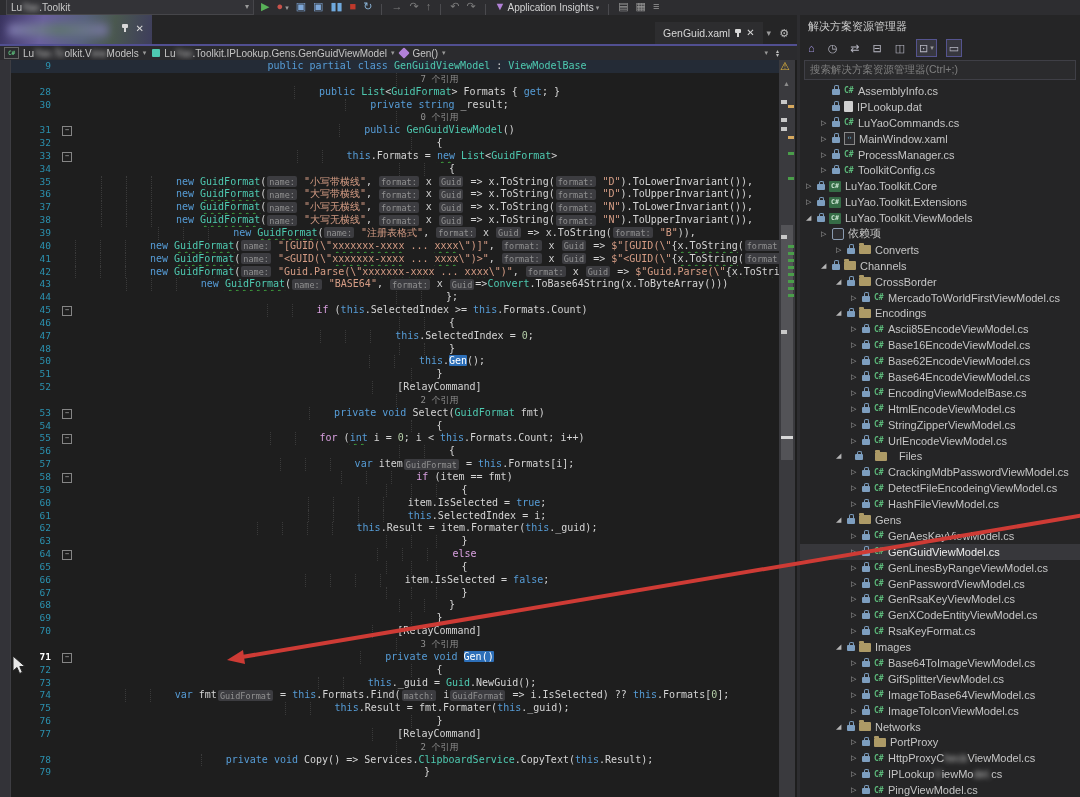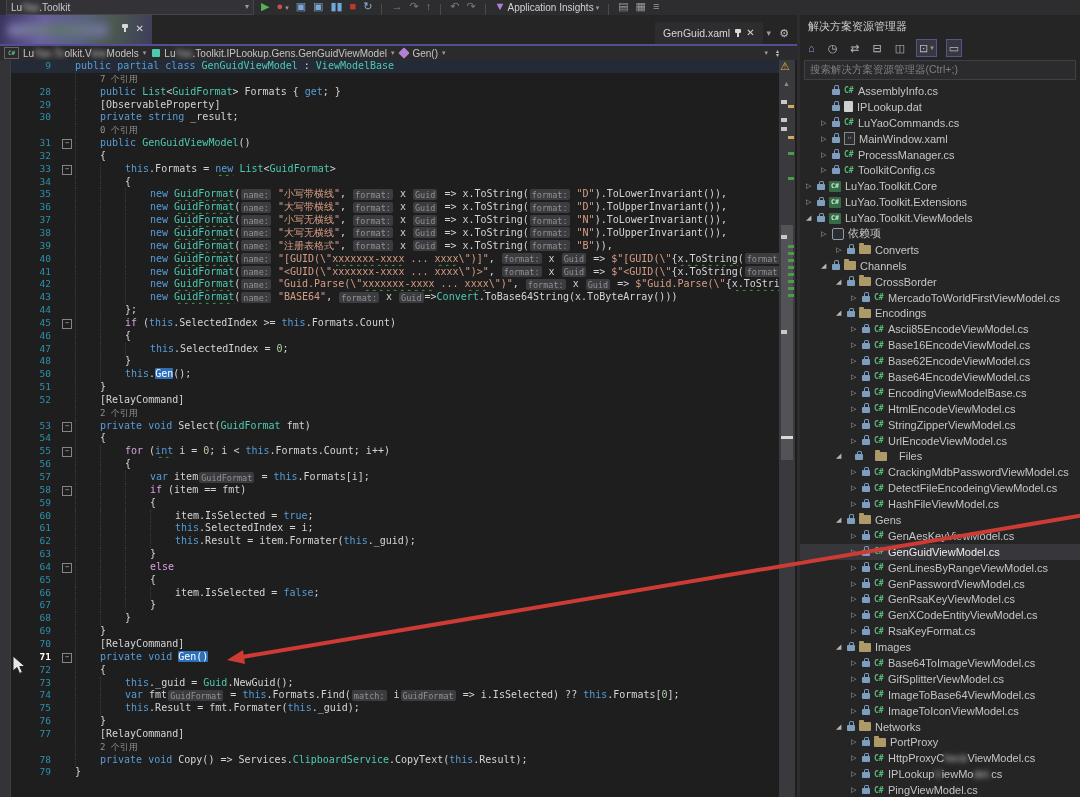--- a/index.html
+++ b/index.html
@@ -47,21 +47,21 @@
   .leftstrip{position:absolute;left:0;top:0;bottom:0;width:10px;background:#333338;border-right:1px solid #3d3d42;}
   .code-lines{position:absolute;left:11px;top:0;right:18px;bottom:0;overflow:hidden;}
   .code-row{height:12.85px;line-height:12.85px;white-space:pre;display:flex;
     font-family:"DejaVu Sans Mono","Liberation Mono",monospace;font-size:10px;}
   .code-row.hdr{background:#242b36;}
   .ln{width:40px;min-width:40px;text-align:right;padding-right:10px;color:#2b91af;font-size:9.5px;}
   .cur .ln{color:#fff;font-weight:bold;text-align:right;}
   .fold{width:14px;min-width:14px;position:relative;}
   .foldbox{position:absolute;left:1px;top:2px;width:8px;height:8px;border:1px solid #858585;color:#bdbdbd;
     font-size:7px;line-height:7px;text-align:center;background:#1e1e1e;}
-  .codetxt{white-space:pre;flex:1;overflow:hidden;}
+  .codetxt{white-space:pre;flex:1;overflow:hidden;text-align:center;}
   .ind{display:inline-block;width:24px;height:12.85px;border-left:1px dotted #3a3a3a;vertical-align:top;}
   .tk-k{color:#569cd6;} .tk-c{color:#d8a0df;} .tk-t{color:#4ec9b0;} .tk-s{color:#d69d85;}
   .tk-p{color:#d4d4d4;} .tk-num{color:#b5cea8;}
   .tk-h{font-size:8.5px;background:#3c3c40;color:#919191;border-radius:2px;padding:0.5px 2px;margin:0 1px;}
   .tk-g{color:#8f8f8f;font-size:9px;}
   .tk-hl{background:#2d6fb8;color:#fff;border-radius:1px;}
   .tk-sq{text-decoration-line:underline;text-decoration-style:wavy;text-decoration-color:#3fae3f;
     text-decoration-thickness:1px;text-underline-offset:2px;}
   
   .vscroll{position:absolute;right:2px;top:0;bottom:0;width:16px;background:#3a3a3e;}
@@ -215,21 +215,20 @@
       </span>
   </div>
 </div>
 
 <div class="editor">
   <div class="leftstrip"></div>
   <div class="code-lines">
       <div class="code-row hdr"><span class="ln">9</span><span class="fold"></span><span class="codetxt"><span class="tk tk-k">public </span><span class="tk tk-k">partial </span><span class="tk tk-k">class </span><span class="tk tk-t">GenGuidViewModel</span><span class="tk tk-p"> : </span><span class="tk tk-t">ViewModelBase</span></span></div>
       <div class="code-row"><span class="ln"></span><span class="fold"></span><span class="codetxt"><span class="ind"></span><span class="tk tk-g">7 个引用</span></span></div>
       <div class="code-row"><span class="ln">28</span><span class="fold"></span><span class="codetxt"><span class="ind"></span><span class="tk tk-k">public </span><span class="tk tk-t">List</span><span class="tk tk-p">&lt;</span><span class="tk tk-t">GuidFormat</span><span class="tk tk-p">&gt; Formats { </span><span class="tk tk-k">get</span><span class="tk tk-p">; }</span></span></div>
-      <div class="code-row"><span class="ln">29</span><span class="fold"></span><span class="codetxt"><span class="ind"></span><span class="tk tk-p">[ObservableProperty]</span></span></div>
       <div class="code-row"><span class="ln">30</span><span class="fold"></span><span class="codetxt"><span class="ind"></span><span class="tk tk-k">private </span><span class="tk tk-k">string </span><span class="tk tk-p">_result;</span></span></div>
       <div class="code-row"><span class="ln"></span><span class="fold"></span><span class="codetxt"><span class="ind"></span><span class="tk tk-g">0 个引用</span></span></div>
       <div class="code-row"><span class="ln">31</span><span class="fold"><span class="foldbox">−</span></span><span class="codetxt"><span class="ind"></span><span class="tk tk-k">public </span><span class="tk tk-t">GenGuidViewModel</span><span class="tk tk-p">()</span></span></div>
       <div class="code-row"><span class="ln">32</span><span class="fold"></span><span class="codetxt"><span class="ind"></span><span class="tk tk-p">{</span></span></div>
       <div class="code-row"><span class="ln">33</span><span class="fold"><span class="foldbox">−</span></span><span class="codetxt"><span class="ind"></span><span class="ind"></span><span class="tk tk-k">this</span><span class="tk tk-p">.Formats = </span><span class="tk tk-k tk-sq">new</span><span class="tk tk-p"> </span><span class="tk tk-t">List</span><span class="tk tk-p">&lt;</span><span class="tk tk-t">GuidFormat</span><span class="tk tk-p">&gt;</span></span></div>
       <div class="code-row"><span class="ln">34</span><span class="fold"></span><span class="codetxt"><span class="ind"></span><span class="ind"></span><span class="tk tk-p">{</span></span></div>
       <div class="code-row"><span class="ln">35</span><span class="fold"></span><span class="codetxt"><span class="ind"></span><span class="ind"></span><span class="ind"></span><span class="tk tk-k">new </span><span class="tk tk-t tk-sq">GuidFormat</span><span class="tk tk-p">(</span><span class="tk tk-h">name:</span><span class="tk tk-s"> "小写带横线"</span><span class="tk tk-p">, </span><span class="tk tk-h">format:</span><span class="tk tk-p"> x </span><span class="tk tk-h">Guid</span><span class="tk tk-p"> =&gt; x.ToString(</span><span class="tk tk-h">format:</span><span class="tk tk-s"> "D"</span><span class="tk tk-p">).ToLowerInvariant()),</span></span></div>
       <div class="code-row"><span class="ln">36</span><span class="fold"></span><span class="codetxt"><span class="ind"></span><span class="ind"></span><span class="ind"></span><span class="tk tk-k">new </span><span class="tk tk-t tk-sq">GuidFormat</span><span class="tk tk-p">(</span><span class="tk tk-h">name:</span><span class="tk tk-s"> "大写带横线"</span><span class="tk tk-p">, </span><span class="tk tk-h">format:</span><span class="tk tk-p"> x </span><span class="tk tk-h">Guid</span><span class="tk tk-p"> =&gt; x.ToString(</span><span class="tk tk-h">format:</span><span class="tk tk-s"> "D"</span><span class="tk tk-p">).ToUpperInvariant()),</span></span></div>
       <div class="code-row"><span class="ln">37</span><span class="fold"></span><span class="codetxt"><span class="ind"></span><span class="ind"></span><span class="ind"></span><span class="tk tk-k">new </span><span class="tk tk-t tk-sq">GuidFormat</span><span class="tk tk-p">(</span><span class="tk tk-h">name:</span><span class="tk tk-s"> "小写无横线"</span><span class="tk tk-p">, </span><span class="tk tk-h">format:</span><span class="tk tk-p"> x </span><span class="tk tk-h">Guid</span><span class="tk tk-p"> =&gt; x.ToString(</span><span class="tk tk-h">format:</span><span class="tk tk-s"> "N"</span><span class="tk tk-p">).ToLowerInvariant()),</span></span></div>
       <div class="code-row"><span class="ln">38</span><span class="fold"></span><span class="codetxt"><span class="ind"></span><span class="ind"></span><span class="ind"></span><span class="tk tk-k">new </span><span class="tk tk-t tk-sq">GuidFormat</span><span class="tk tk-p">(</span><span class="tk tk-h">name:</span><span class="tk tk-s"> "大写无横线"</span><span class="tk tk-p">, </span><span class="tk tk-h">format:</span><span class="tk tk-p"> x </span><span class="tk tk-h">Guid</span><span class="tk tk-p"> =&gt; x.ToString(</span><span class="tk tk-h">format:</span><span class="tk tk-s"> "N"</span><span class="tk tk-p">).ToUpperInvariant()),</span></span></div>
@@ -258,20 +257,21 @@
       <div class="code-row"><span class="ln">61</span><span class="fold"></span><span class="codetxt"><span class="ind"></span><span class="ind"></span><span class="ind"></span><span class="ind"></span><span class="tk tk-k">this</span><span class="tk tk-p">.SelectedIndex = i;</span></span></div>
       <div class="code-row"><span class="ln">62</span><span class="fold"></span><span class="codetxt"><span class="ind"></span><span class="ind"></span><span class="ind"></span><span class="ind"></span><span class="tk tk-k">this</span><span class="tk tk-p">.Result = item.Formater(</span><span class="tk tk-k">this</span><span class="tk tk-p">._guid);</span></span></div>
       <div class="code-row"><span class="ln">63</span><span class="fold"></span><span class="codetxt"><span class="ind"></span><span class="ind"></span><span class="ind"></span><span class="tk tk-p">}</span></span></div>
       <div class="code-row"><span class="ln">64</span><span class="fold"><span class="foldbox">−</span></span><span class="codetxt"><span class="ind"></span><span class="ind"></span><span class="ind"></span><span class="tk tk-c">else</span></span></div>
       <div class="code-row"><span class="ln">65</span><span class="fold"></span><span class="codetxt"><span class="ind"></span><span class="ind"></span><span class="ind"></span><span class="tk tk-p">{</span></span></div>
       <div class="code-row"><span class="ln">66</span><span class="fold"></span><span class="codetxt"><span class="ind"></span><span class="ind"></span><span class="ind"></span><span class="ind"></span><span class="tk tk-p">item.IsSelected = </span><span class="tk tk-k">false</span><span class="tk tk-p">;</span></span></div>
       <div class="code-row"><span class="ln">67</span><span class="fold"></span><span class="codetxt"><span class="ind"></span><span class="ind"></span><span class="ind"></span><span class="tk tk-p">}</span></span></div>
       <div class="code-row"><span class="ln">68</span><span class="fold"></span><span class="codetxt"><span class="ind"></span><span class="ind"></span><span class="tk tk-p">}</span></span></div>
       <div class="code-row"><span class="ln">69</span><span class="fold"></span><span class="codetxt"><span class="ind"></span><span class="tk tk-p">}</span></span></div>
       <div class="code-row"><span class="ln">70</span><span class="fold"></span><span class="codetxt"><span class="ind"></span><span class="tk tk-p">[RelayCommand]</span></span></div>
+      <div class="code-row"><span class="ln"></span><span class="fold"></span><span class="codetxt"><span class="ind"></span><span class="tk tk-g">3 个引用</span></span></div>
       <div class="code-row cur"><span class="ln">71</span><span class="fold"><span class="foldbox">−</span></span><span class="codetxt"><span class="ind"></span><span class="tk tk-k">private </span><span class="tk tk-k">void </span><span class="tk tk-hl">Gen()</span></span></div>
       <div class="code-row"><span class="ln">72</span><span class="fold"></span><span class="codetxt"><span class="ind"></span><span class="tk tk-p">{</span></span></div>
       <div class="code-row"><span class="ln">73</span><span class="fold"></span><span class="codetxt"><span class="ind"></span><span class="ind"></span><span class="tk tk-k">this</span><span class="tk tk-p">._guid = </span><span class="tk tk-t">Guid</span><span class="tk tk-p">.NewGuid();</span></span></div>
       <div class="code-row"><span class="ln">74</span><span class="fold"></span><span class="codetxt"><span class="ind"></span><span class="ind"></span><span class="tk tk-k">var</span><span class="tk tk-p"> fmt</span><span class="tk tk-h">GuidFormat</span><span class="tk tk-p"> = </span><span class="tk tk-k">this</span><span class="tk tk-p">.Formats.Find(</span><span class="tk tk-h">match:</span><span class="tk tk-p"> i</span><span class="tk tk-h">GuidFormat</span><span class="tk tk-p"> =&gt; i.IsSelected) ?? </span><span class="tk tk-k">this</span><span class="tk tk-p">.Formats[</span><span class="tk tk-num">0</span><span class="tk tk-p">];</span></span></div>
       <div class="code-row"><span class="ln">75</span><span class="fold"></span><span class="codetxt"><span class="ind"></span><span class="ind"></span><span class="tk tk-k">this</span><span class="tk tk-p">.Result = fmt.Formater(</span><span class="tk tk-k">this</span><span class="tk tk-p">._guid);</span></span></div>
       <div class="code-row"><span class="ln">76</span><span class="fold"></span><span class="codetxt"><span class="ind"></span><span class="tk tk-p">}</span></span></div>
       <div class="code-row"><span class="ln">77</span><span class="fold"></span><span class="codetxt"><span class="ind"></span><span class="tk tk-p">[RelayCommand]</span></span></div>
       <div class="code-row"><span class="ln"></span><span class="fold"></span><span class="codetxt"><span class="ind"></span><span class="tk tk-g">2 个引用</span></span></div>
       <div class="code-row"><span class="ln">78</span><span class="fold"></span><span class="codetxt"><span class="ind"></span><span class="tk tk-k">private </span><span class="tk tk-k">void </span><span class="tk tk-p">Copy() =&gt; Services.</span><span class="tk tk-t">ClipboardService</span><span class="tk tk-p">.CopyText(</span><span class="tk tk-k">this</span><span class="tk tk-p">.Result);</span></span></div>
       <div class="code-row"><span class="ln">79</span><span class="fold"></span><span class="codetxt"><span class="tk tk-p">}</span></span></div>

